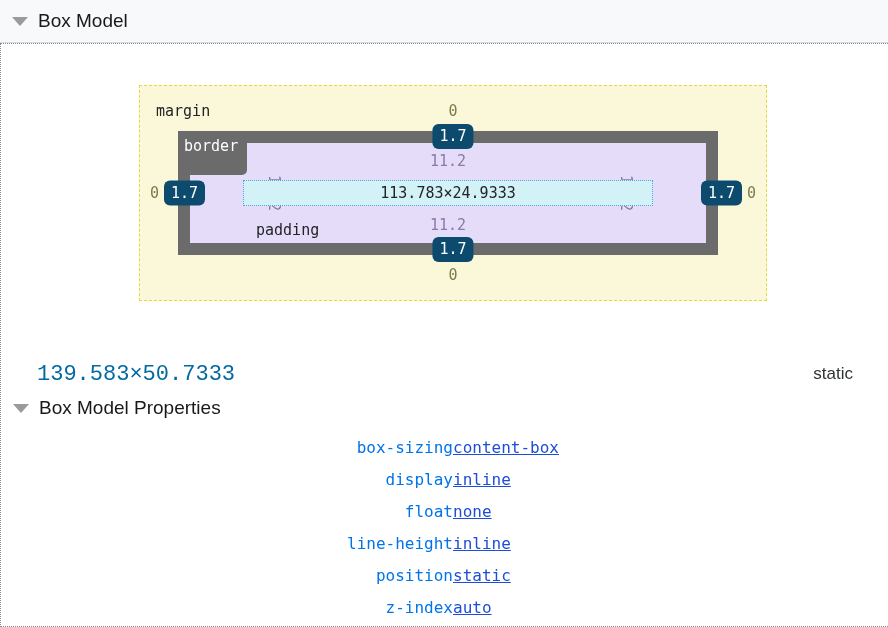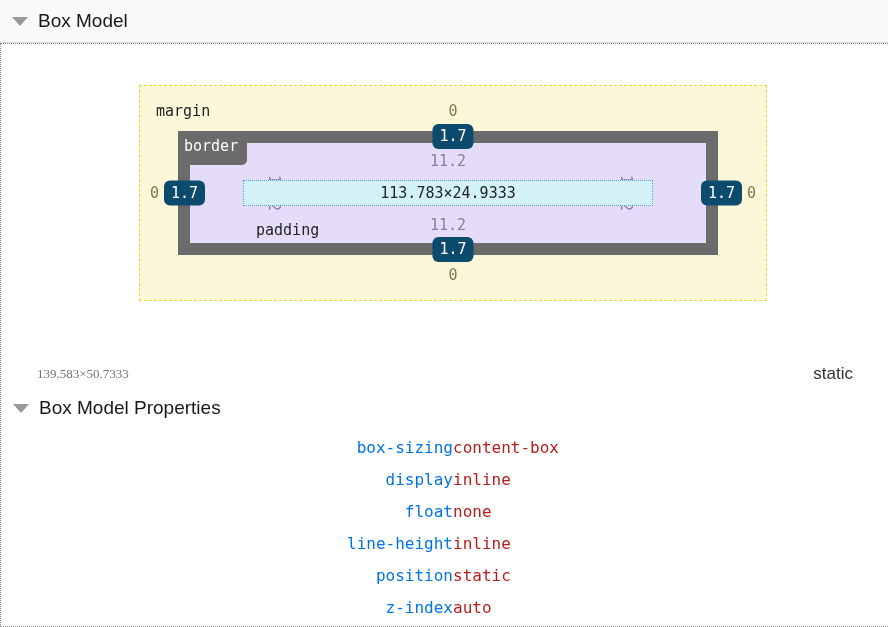--- a/index.html
+++ b/index.html
@@ -118,21 +118,21 @@
     white-space: nowrap;
   }
   .label-margin { left: 16px; top: 16px; }
   .label-padding { left: 66px; top: 78px; }
   .label-border {
     left: 38px;
     top: 49px;
     background: #6b6b6b;
     color: #ffffff;
     border-radius: 0 5px 5px 0;
-    padding: 2px 9px 10px 6px;
+    padding: 2px 9px 20px 6px;
     z-index: 4;
   }
 
   
   .val {
     position: absolute;
     font-family: "DejaVu Sans Mono", "Liberation Mono", monospace;
     font-size: 15px;
     white-space: nowrap;
   }
@@ -175,23 +175,23 @@
     top: 315px;
     width: 888px;
     height: 30px;
     display: flex;
     align-items: center;
     justify-content: space-between;
     padding: 0 36px;
     box-sizing: border-box;
   }
   .element-size {
-    font-size: 13px;
-    color: #737373;
-    font-family: Liberation Serif, serif;
+    font-size: 22px;
+    color: #0369a1;
+    font-family: Liberation Mono, monospace;
   }
   .element-position {
     font-size: 17px;
     color: #313436;
     font-family: "Liberation Sans", sans-serif;
   }
 
   
   .props-header {
     position: absolute;
@@ -219,21 +219,22 @@
     font-family: "DejaVu Sans Mono", "Liberation Mono", monospace;
     font-size: 16px;
   }
   .prop-name {
     width: 452px;
     padding-left: 36px;
     box-sizing: border-box;
     color: #0074e8;
   }
   .prop-value {
-    color: #b91c1c;
+    color: #1d4ed8;
+    text-decoration: underline;
   }
 </style>
 </head>
 <body>
 
 <div class="panel-header">
   <div class="twisty"></div>
   <div class="panel-header-title">Box Model</div>
 </div>
 

